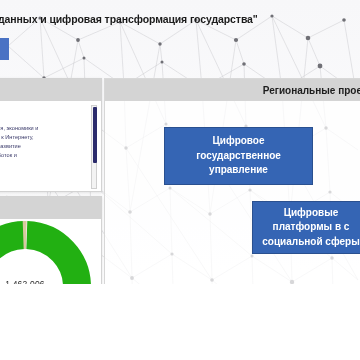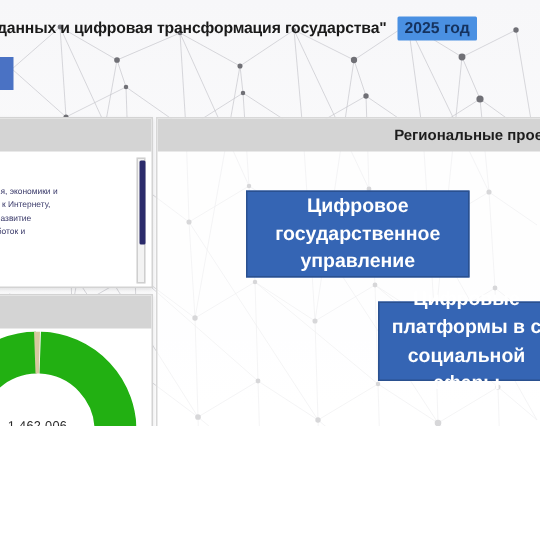--- a/index.html
+++ b/index.html
@@ -218,21 +218,21 @@
 
   .project-box {
     position: absolute;
     background: #3565b4;
     border: 1px solid #2a508f;
     color: #ffffff;
     display: flex;
     align-items: center;
     justify-content: center;
     text-align: center;
-    font-size: 13px;
+    font-size: 10px;
     font-weight: bold;
     line-height: 1.45;
     padding: 4px 6px;
     box-sizing: border-box;
     z-index: 11;
   }
   #project-box-1 {
     left: 164px;
     top: 127px;
     width: 149px;
@@ -345,21 +345,20 @@
         <circle cx="174" cy="320" r="1.6"></circle>
       <circle cx="214" cy="346" r="1.8"></circle>
         <circle cx="254" cy="322" r="1.5"></circle>
       <circle cx="294" cy="348" r="2.1"></circle>
         <circle cx="334" cy="324" r="1.7"></circle>
     </g>
   </svg>
 
   <div id="title-bar">
     <span id="title-text">данных и цифровая трансформация государства"</span>
-    <span id="title-year">2025 год</span>
   </div>
 
   <div id="left-tab-stub"></div>
 
   <div id="panel-regional">
     <div id="regional-header">
       <span id="regional-header-title">Региональные проек</span>
     </div>
   </div>
 

